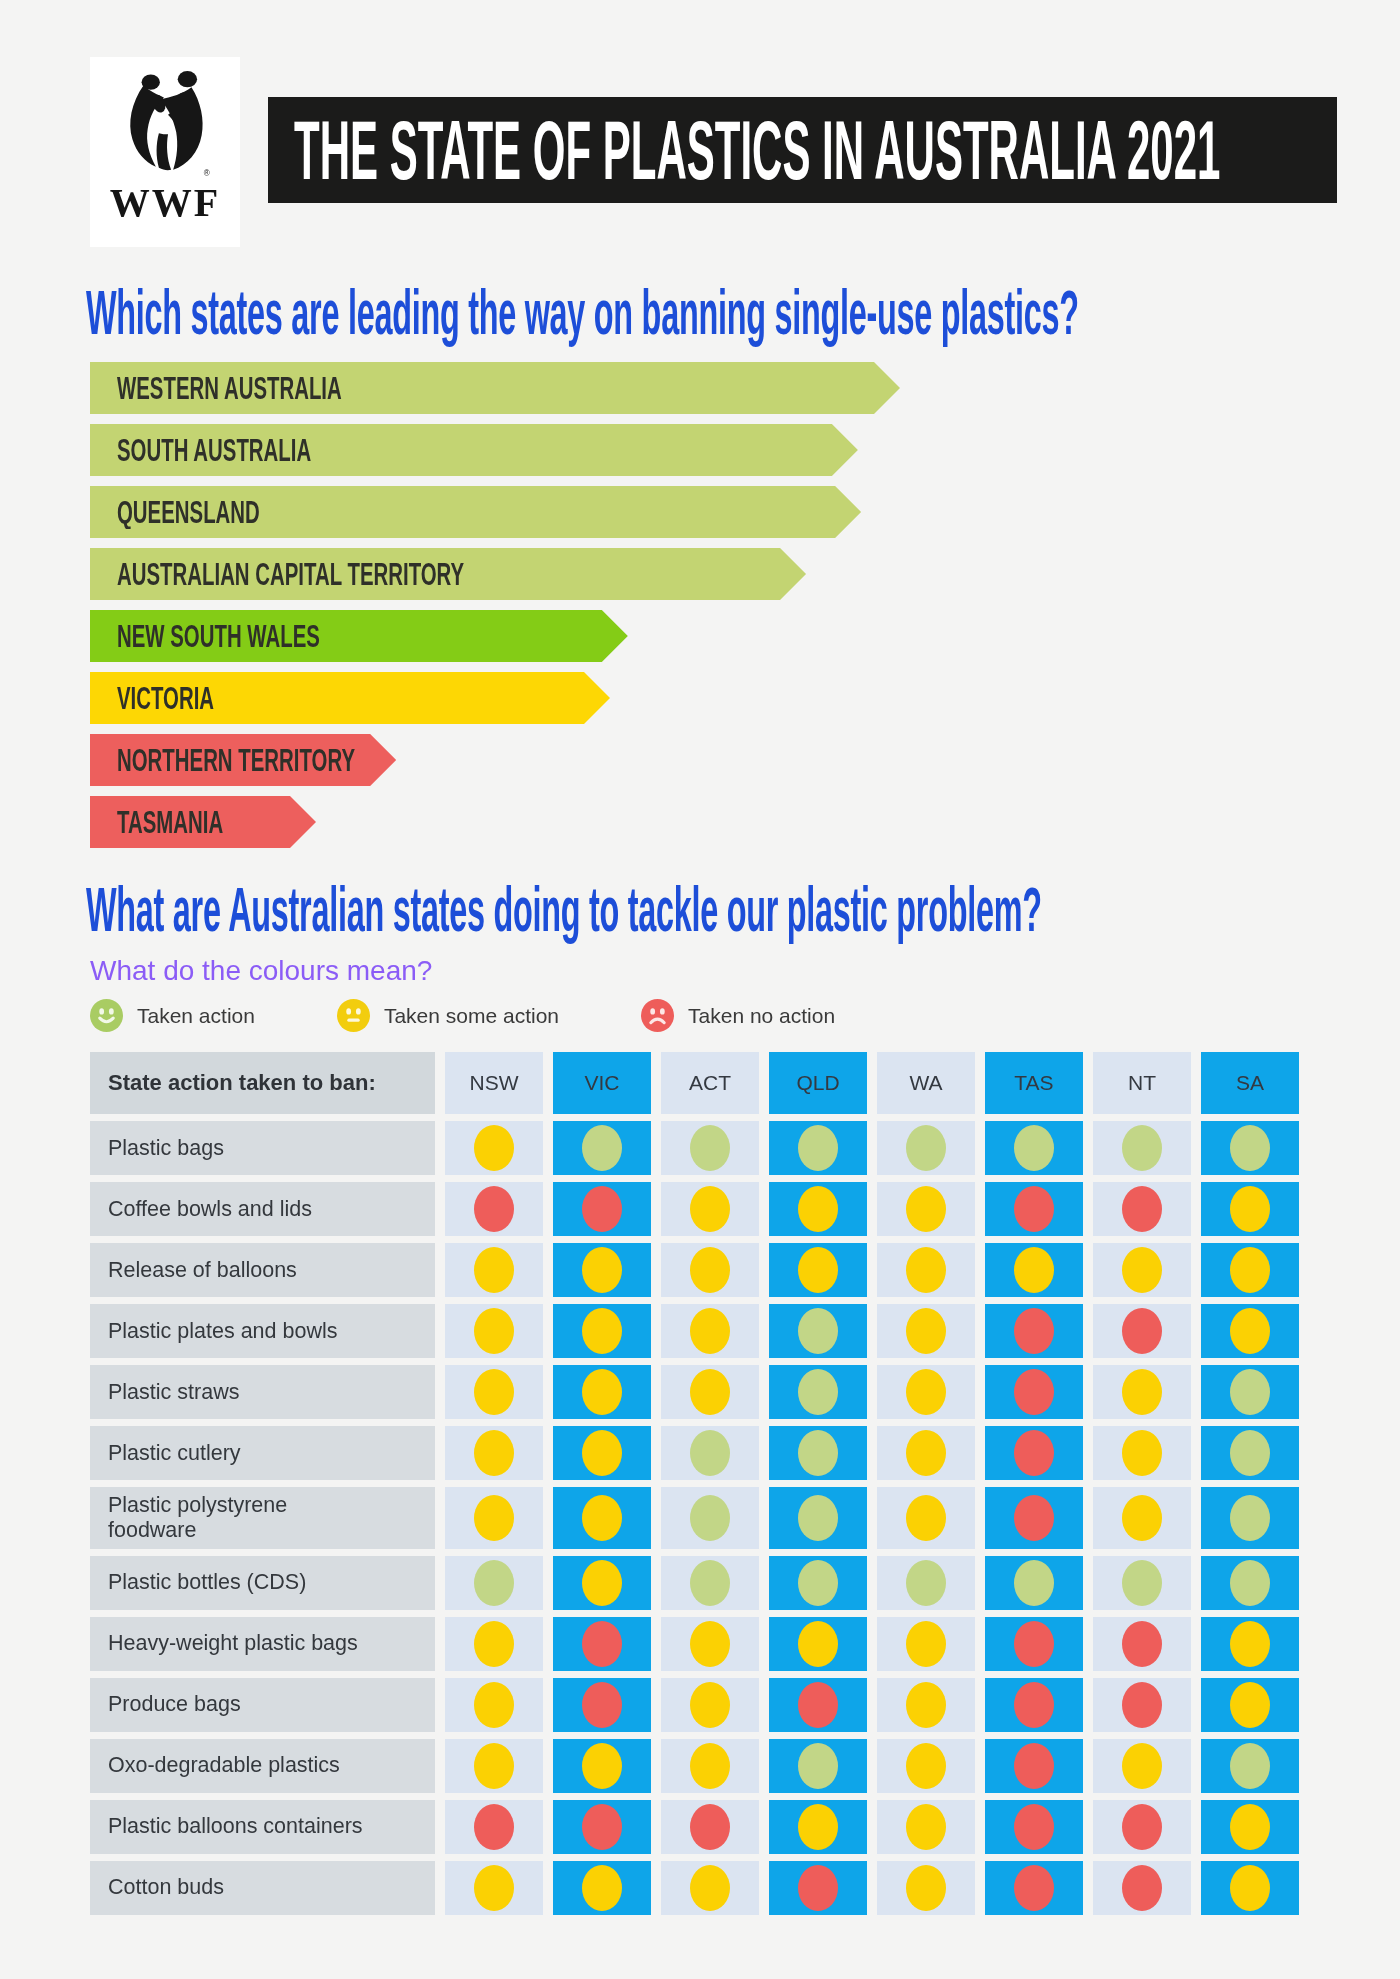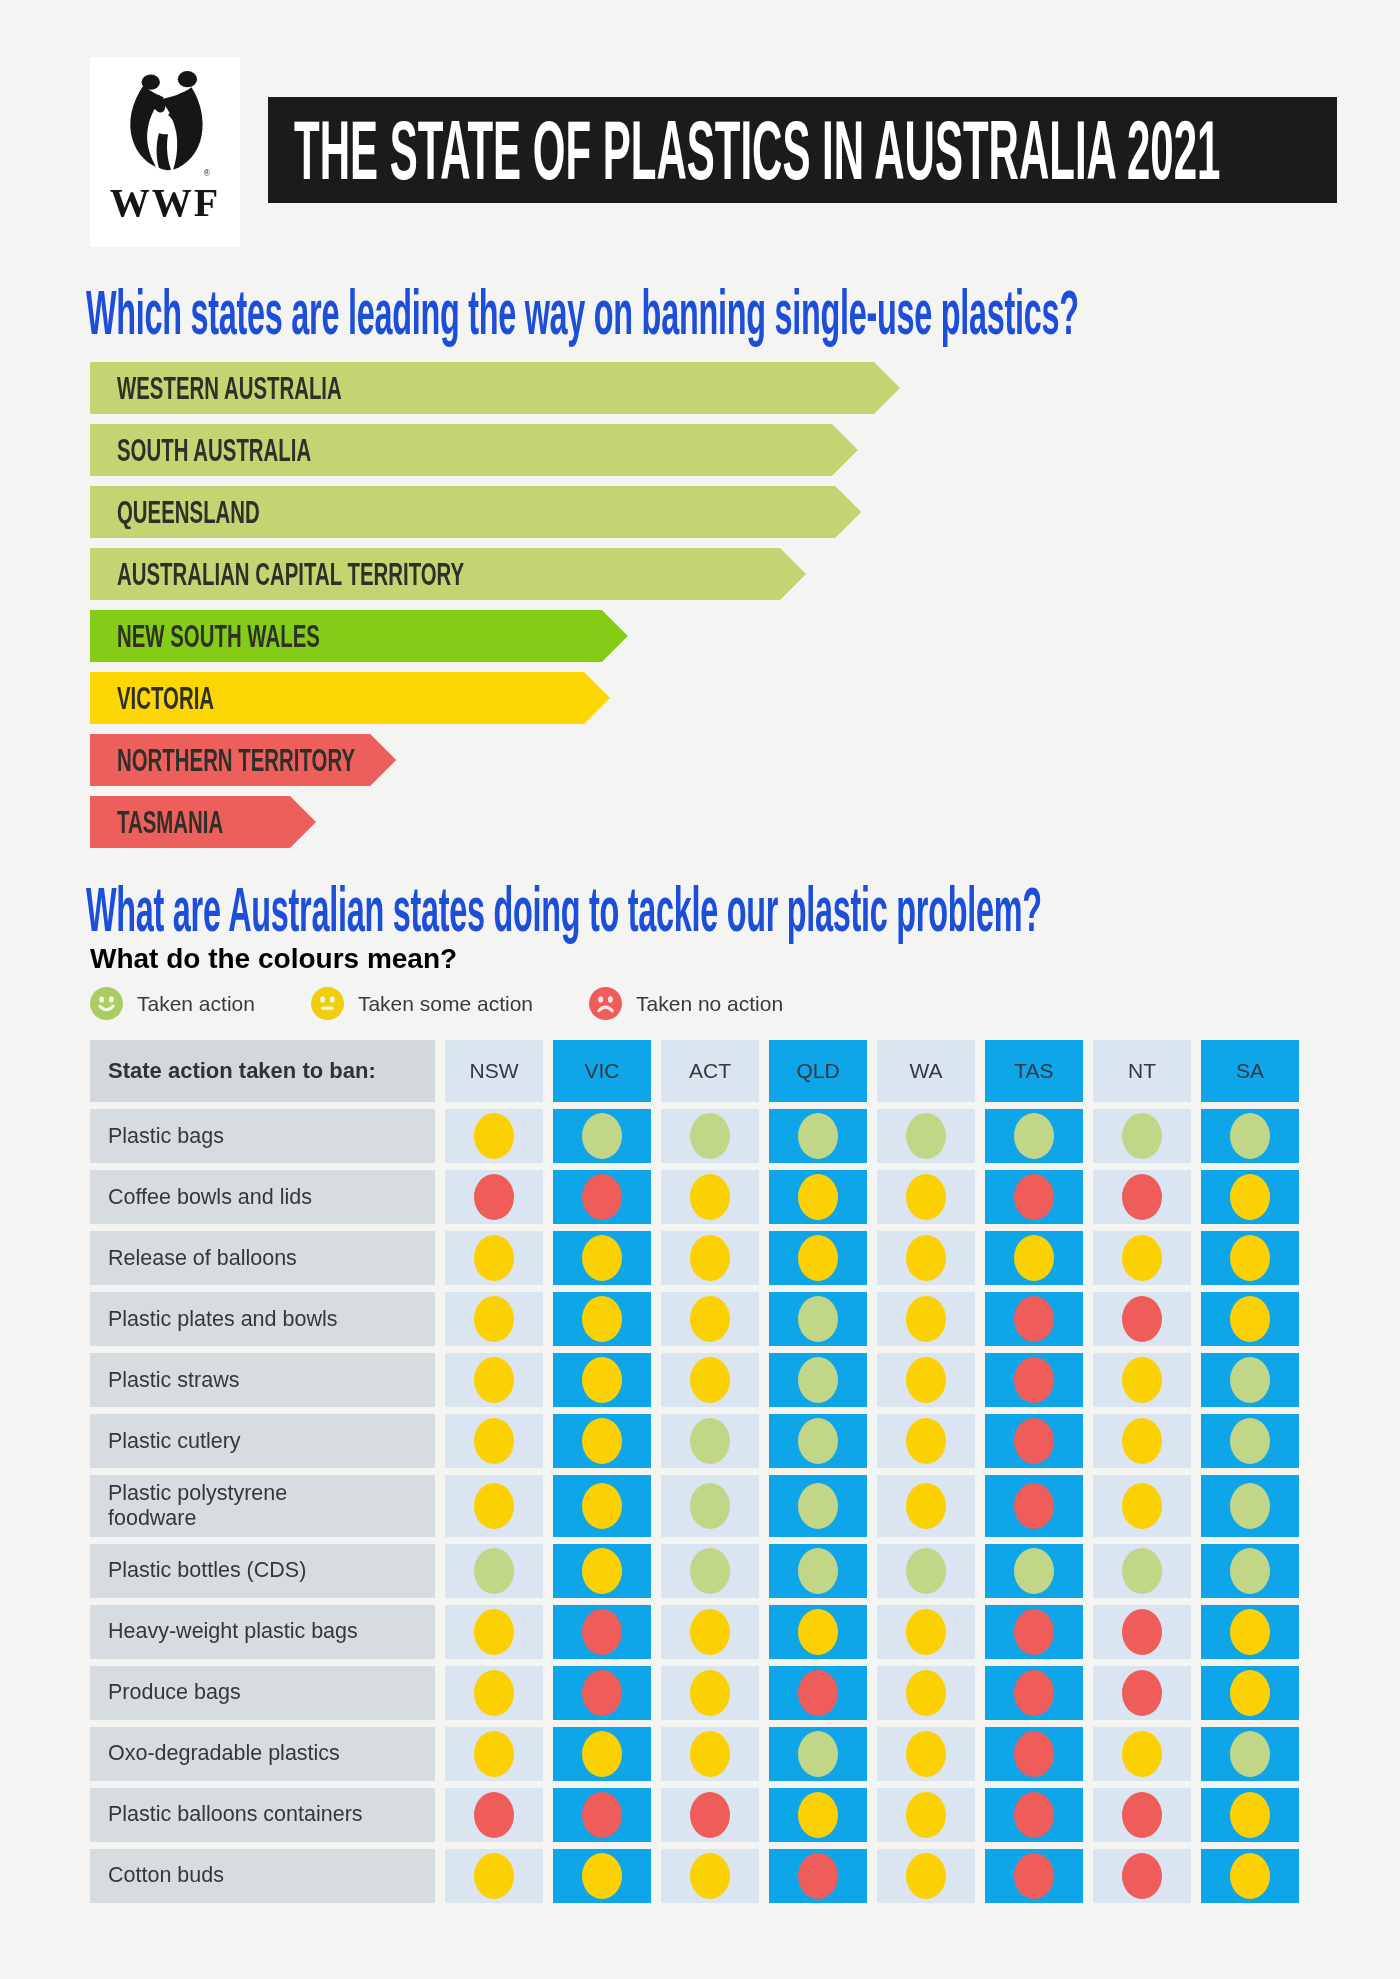--- a/index.html
+++ b/index.html
@@ -55,26 +55,26 @@
     padding-left: 27px; box-sizing: border-box;
     clip-path: polygon(0 0, calc(100% - 26px) 0, 100% 50%, calc(100% - 26px) 100%, 0 100%);
   }
   .bar-label {
     font-size: 30px; font-weight: bold; color: #2f3029;
     white-space: nowrap; display: inline-block;
     transform: scale(0.68, 1.06); transform-origin: left center;
   }
   
   .legend-heading {
-    margin: 0 0 0 90px; font-size: 28px; font-weight: bold;
-    color: #000000; line-height: 32px; height: 32px;
+    margin: 12px 0 0 90px; font-size: 28px; font-weight: normal;
+    color: #8b5cf6; line-height: 32px; height: 32px;
   }
   .legend {
     margin: 12px 0 0 90px; display: flex; align-items: center;
-    column-gap: 56px; height: 33px;
+    column-gap: 82px; height: 33px;
   }
   .legend-item { display: flex; align-items: center; column-gap: 14px; }
   .legend-face { width: 33px; height: 33px; display: block; }
   .legend-label { font-size: 21px; color: #3a3a3a; }
   
   .table {
     margin: 20px 0 0 90px;
     display: grid;
     grid-template-columns: 345px repeat(8, 98px);
     column-gap: 10px; row-gap: 7px;

